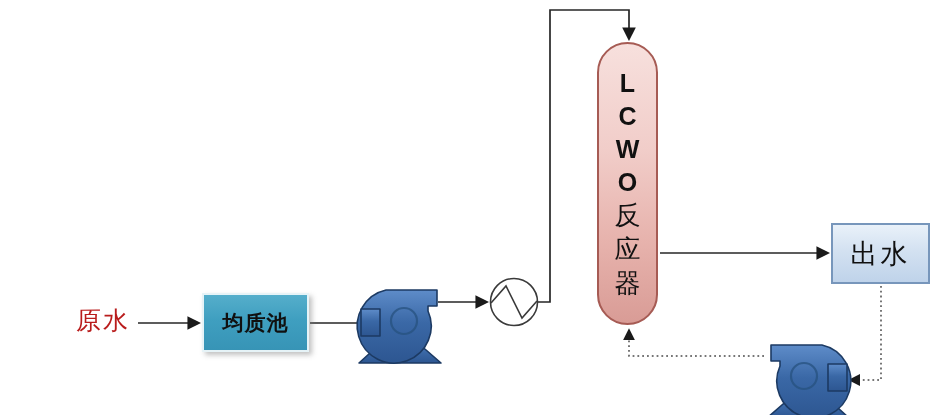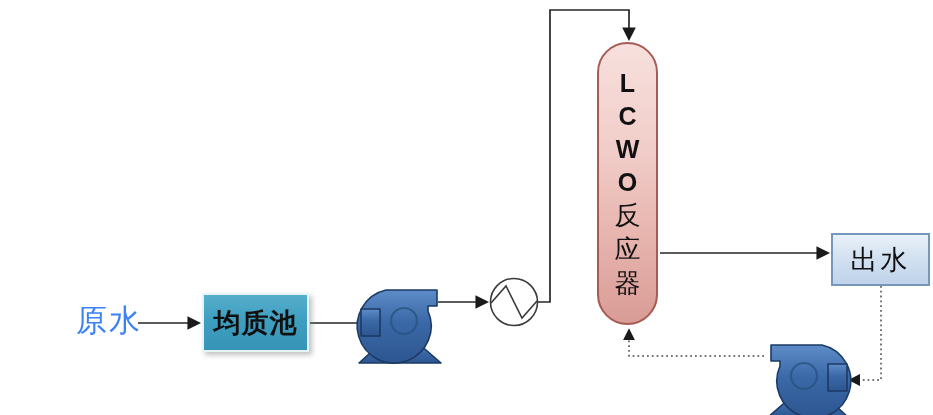--- a/index.html
+++ b/index.html
@@ -10,24 +10,24 @@
     background: #ffffff;
     overflow: hidden;
     font-family: "Liberation Serif", "DejaVu Serif", serif;
     color: #111111;
   }
   .stage * { box-sizing: border-box; }
 
   
   .txt-label {
     position: absolute;
-    font-size: 31px;
+    font-size: 25px;
     line-height: 30px;
     white-space: nowrap;
-    color: #3b82f6;
+    color: #b91c1c;
     z-index: 3;
   }
   .raw-water { left: 76px; top: 306px; letter-spacing: 2px; }
   .backwash {
     left: 650px; top: 342px;
     background: #ffffff;
     padding: 0 3px;
     letter-spacing: 1px;
   }
 
@@ -36,21 +36,21 @@
     position: absolute;
     left: 202px; top: 293px;
     width: 107px; height: 59px;
     background: linear-gradient(180deg, #55aecb 0%, #3f9fc0 45%, #3794b6 100%);
     border: 2px solid #e6f3f7;
     box-shadow: 3px 3px 5px rgba(120,120,120,0.45);
     display: flex; align-items: center; justify-content: center;
     z-index: 2;
   }
   .tank-label {
-    font-size: 27px;
+    font-size: 21px;
     font-weight: bold;
     letter-spacing: 1px;
     color: #101010;
   }
 
   
   .reactor {
     position: absolute;
     left: 597px; top: 42px;
     width: 61px; height: 283px;
@@ -71,22 +71,22 @@
   }
   .rchar.cn {
     font-family: "Liberation Serif", "DejaVu Serif", serif;
     font-weight: normal;
     font-size: 26px; line-height: 31px;
   }
 
   
   .effluent {
     position: absolute;
-    left: 831px; top: 233px;
-    width: 99px; height: 53px;
+    left: 831px; top: 223px;
+    width: 99px; height: 61px;
     background: linear-gradient(180deg, #e9f1f9 0%, #d3e1f1 45%, #bfd3ea 100%);
     border: 2px solid #7796bb;
     display: flex; align-items: center; justify-content: center;
     z-index: 2;
   }
   .effluent-label {
     font-size: 27px;
     letter-spacing: 3px;
     color: #101010;
   }

